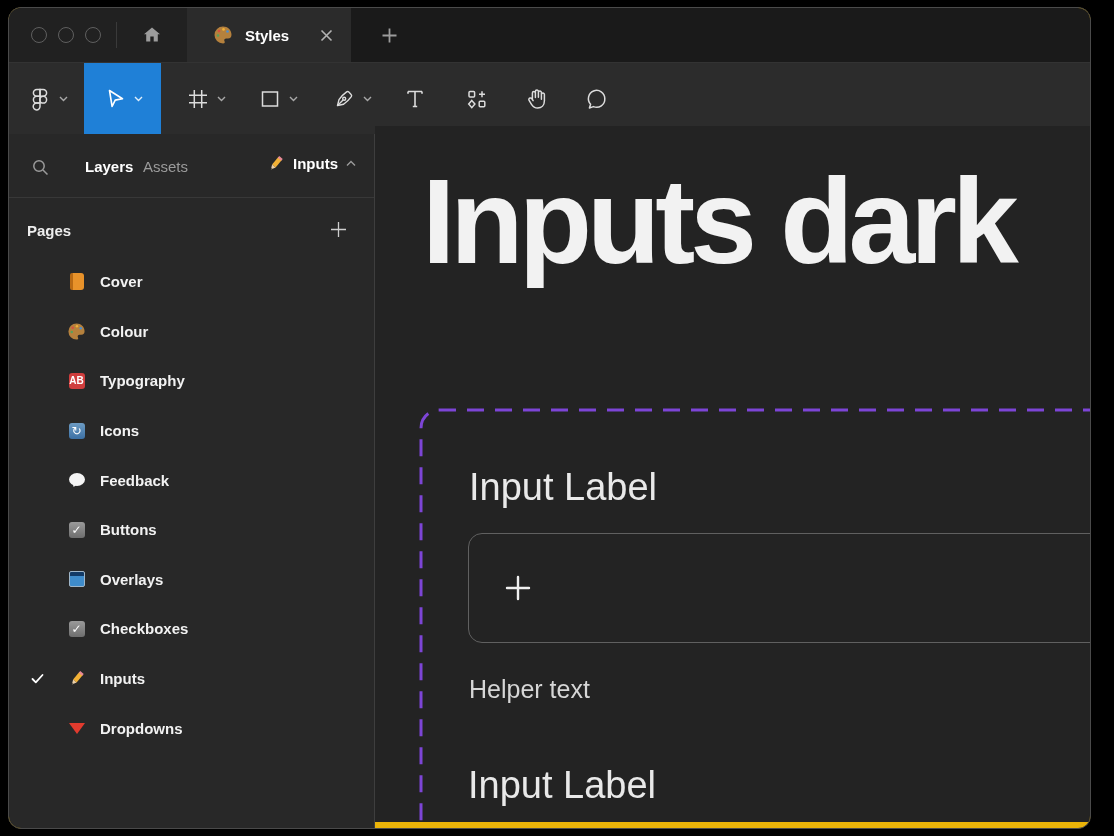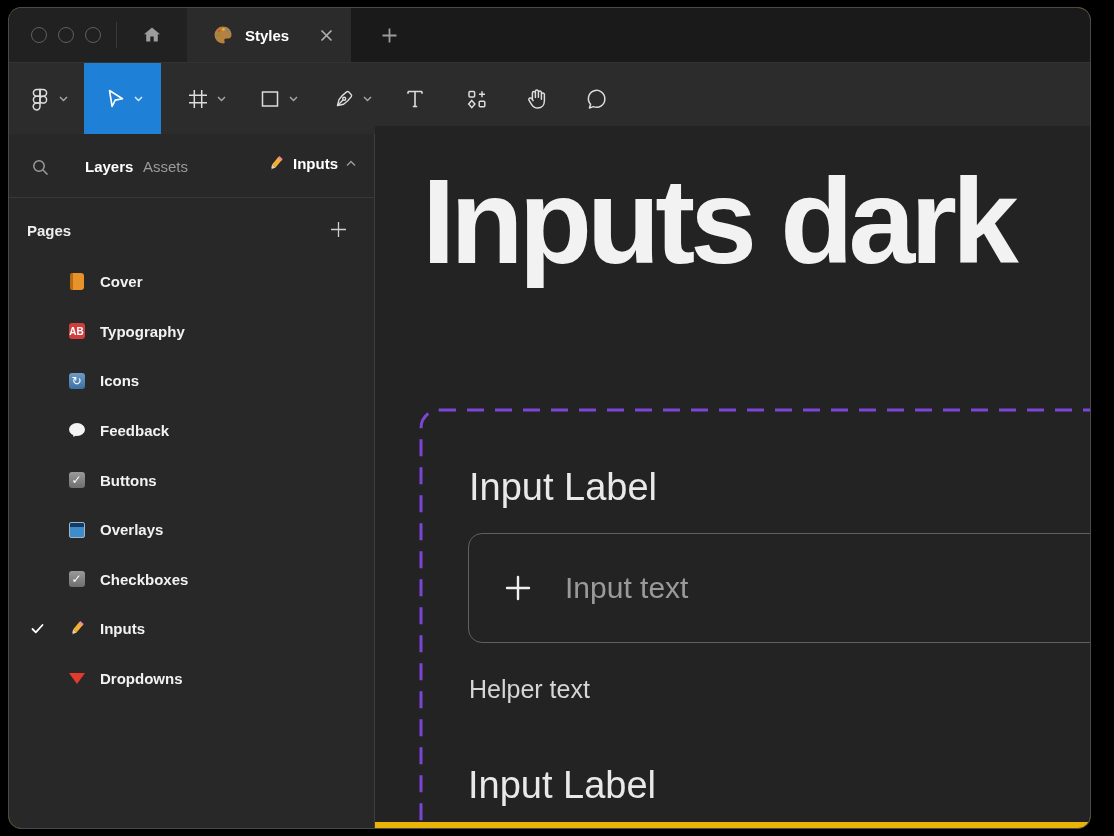--- a/index.html
+++ b/index.html
@@ -269,20 +269,32 @@
     </div>
 
     <div class="page-list">
       <div class="page-row">
         <span class="mi">
             <span class="mi-book"></span>
           </span>
         <span class="page-label">Cover</span>
       </div>
       <div class="page-row">
+        <span class="mi mi-palette">
+          <svg width="19" height="19" viewBox="0 0 20 20">
+            <path fill="#b5813d" d="M10 1.5a8.5 8.5 0 1 0 0 17c1.7 0 2.2-1.2 1.5-2.3-.8-1.3.2-2.7 1.7-2.7h1.8a3.8 3.8 0 0 0 3.5-3.8C18.5 5 14.7 1.5 10 1.5z"></path>
+            <circle cx="6" cy="6" r="1.3" fill="#d8503f"></circle>
+              <circle cx="10.5" cy="4.4" r="1.3" fill="#f2b136"></circle>
+            <circle cx="14.5" cy="6.5" r="1.3" fill="#4d8fd1"></circle>
+              <circle cx="5" cy="10.5" r="1.3" fill="#58a05c"></circle>
+          </svg>
+        </span>
+        <span class="page-label">Colour</span>
+      </div>
+      <div class="page-row">
         <span class="mi">
             <span class="mi-ab">AB</span>
           </span>
         <span class="page-label">Typography</span>
       </div>
       <div class="page-row">
         <span class="mi">
             <span class="mi-arrows">↻</span>
           </span>
         <span class="page-label">Icons</span>
@@ -346,21 +358,20 @@
     </svg>
 
     <div class="flabel flabel1">Input Label</div>
 
     <div class="ffield">
       <span class="fplus icon">
         <svg width="38" height="38" viewBox="0 0 38 38">
             <path d="M19 8v22M8 19h22" stroke="#f0f0f0" stroke-width="2.4" stroke-linecap="round"></path>
           </svg>
       </span>
-      <span class="fplaceholder">Input text</span>
     </div>
 
     <div class="fhelper">Helper text</div>
 
     <div class="flabel flabel2">Input Label</div>
   </div>
 
 </div>
 
 </body></html>

